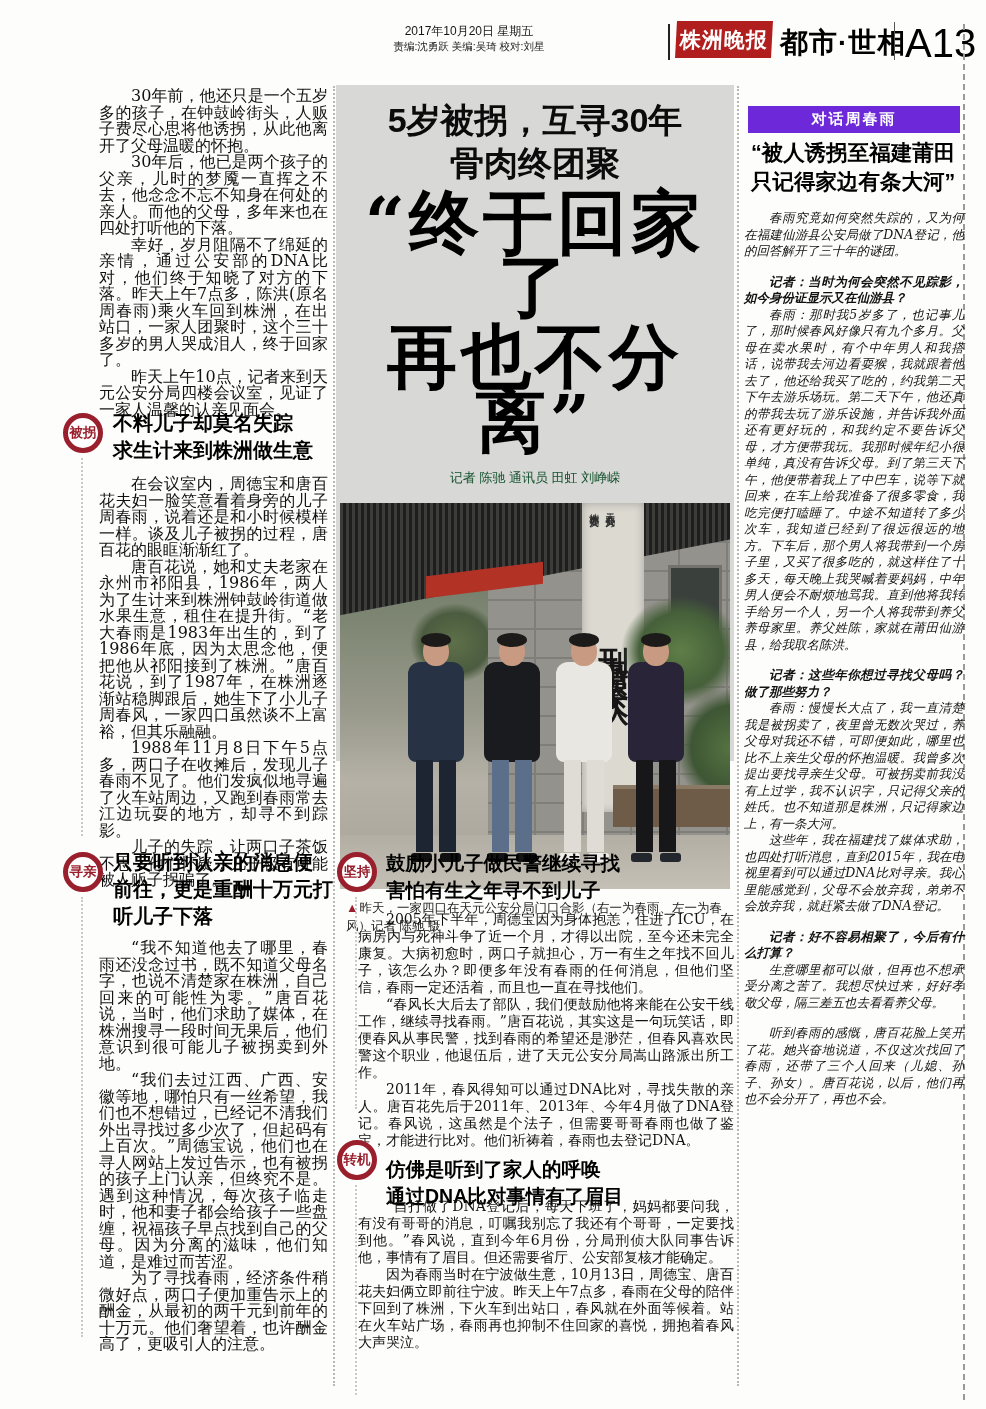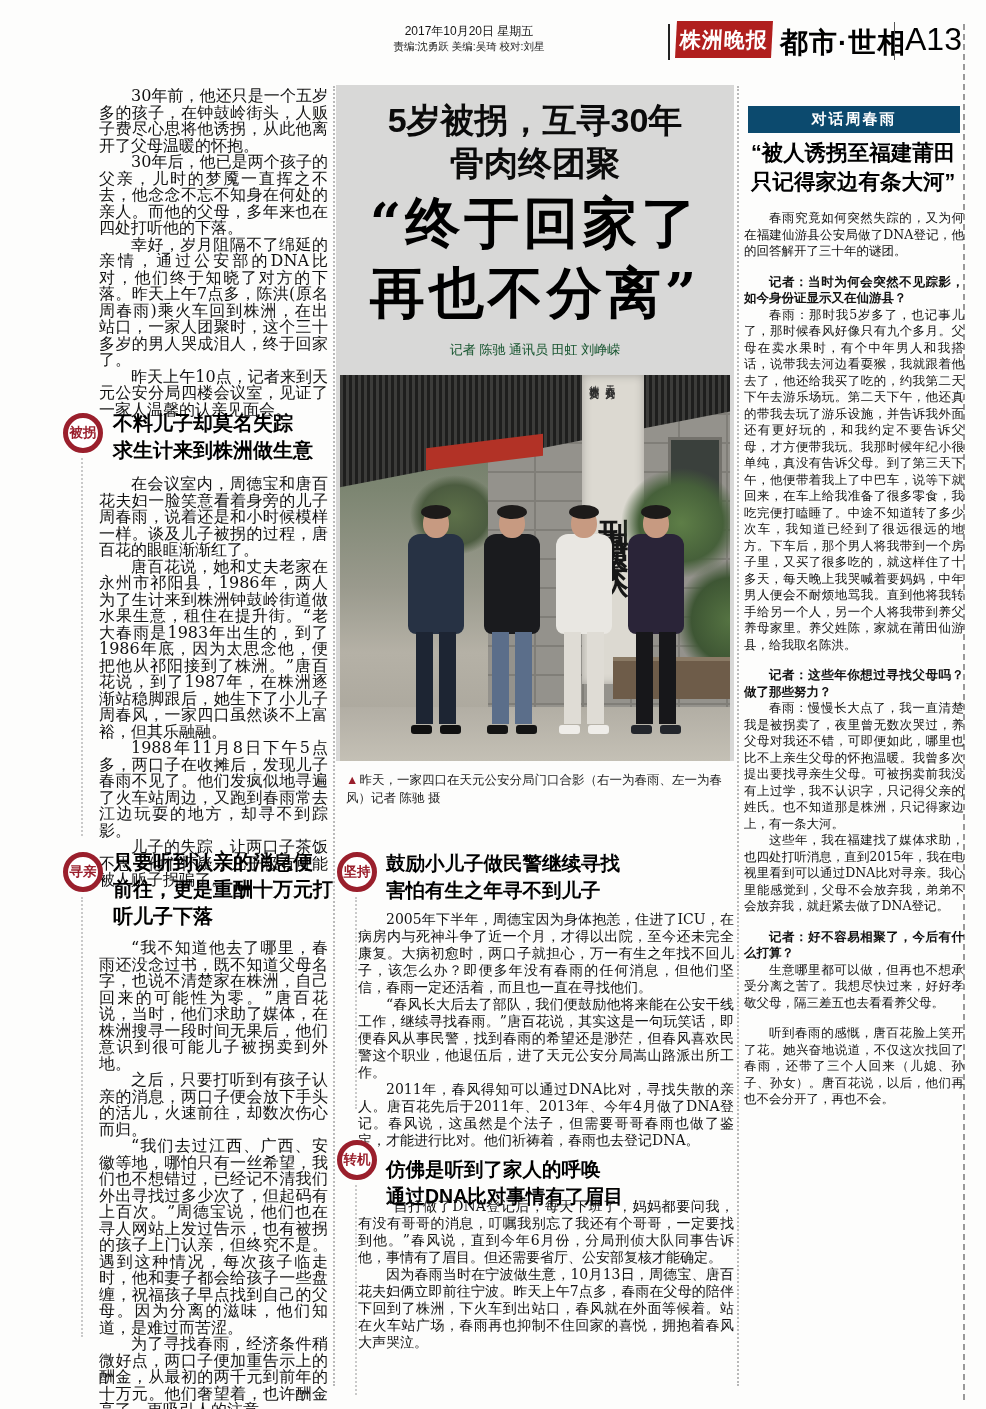--- a/index.html
+++ b/index.html
@@ -13,21 +13,21 @@
   .hdr-credits{font-size:10.5px;margin-top:2px;color:#222;}
   .hdr-vline1{position:absolute;left:668px;top:24px;width:2px;height:36px;background:#222;}
   .hdr-logo{position:absolute;left:676px;top:21px;width:96px;height:37px;background:#b01f1e;
             color:#fff;display:flex;align-items:center;justify-content:center;
             font-family:"DejaVu Serif",serif;font-weight:bold;font-size:21px;letter-spacing:1px;
             transform:skewX(-3deg);}
   .hdr-section{position:absolute;left:780px;top:24px;font-family:"Liberation Sans",sans-serif;
                font-weight:bold;font-size:28px;letter-spacing:1px;color:#000;}
   .hdr-vline2{position:absolute;left:894px;top:22px;width:1px;height:38px;background:#555;}
   .hdr-page{position:absolute;left:905px;top:21px;font-family:"Liberation Sans",sans-serif;
-            font-size:32px;color:#000;}
+            font-size:40px;color:#000;}
 
   
   .vsep{position:absolute;width:0;border-left:2px dotted #b8b8b8;}
   .vsep.s1{left:333px;top:86px;height:1300px;}
   .vsep.s2{left:737px;top:86px;height:1300px;}
   .vsep.s3{left:963px;top:24px;height:1376px;border-left:2px dashed #9a9a9a;}
 
   
   .body-col p{margin:0;text-indent:2em;text-align:justify;}
   .left-body{font-size:16px;line-height:16.5px;}
@@ -44,21 +44,21 @@
          font-family:"DejaVu Serif",serif;z-index:2;}
   .dotline{position:absolute;width:0;border-left:2px dotted #c9c9c9;}
 
   
   .panel{position:absolute;left:336px;top:85px;width:398px;height:676px;background:#d8d8d7;}
   .hl1{margin:14px 6px 0;text-align:center;font-family:"Liberation Sans",sans-serif;
        font-weight:bold;font-size:34px;line-height:42px;color:#0b0b0b;}
   .hl2{margin:0 6px;text-align:center;font-family:"Liberation Sans",sans-serif;
        font-weight:bold;font-size:34px;line-height:44px;color:#0b0b0b;}
   .quote{margin:6px 0 0;text-align:center;font-family:"DejaVu Serif",serif;font-weight:bold;
-         font-size:55px;line-height:64px;letter-spacing:4px;color:#000;}
+         font-size:70px;line-height:64px;letter-spacing:4px;color:#000;}
   .byline{margin:16px 0 16px;text-align:center;font-family:"Liberation Sans",sans-serif;
           font-size:13px;color:#14532d;}
 
   
   .photo{position:relative;width:390px;height:386px;margin:13px auto 0;overflow:hidden;background:#8f8d87;}
   .ph-left{position:absolute;left:0;top:0;width:40%;height:100%;
            background:linear-gradient(180deg,#66725f 0%,#7d8672 30%,#9a9a8d 55%,#b5b1a6 72%,#a6a298 100%);}
   .ph-tree{position:absolute;left:18%;top:26%;width:90px;height:80px;border-radius:50%;
            background:radial-gradient(closest-side,#5d7049,#4c5c40 75%,transparent);}
   .ph-wall{position:absolute;left:38%;top:0;width:62%;height:100%;background-color:#94928c;
@@ -95,28 +95,28 @@
   .p1{left:66px;} .p1 .torso{background:#273244;} .p1 .legs i{background:#1d2533;} .p1 .feet i{background:#101010;}
   .p2{left:142px;} .p2 .torso{background:#1a1b1e;} .p2 .legs i{background:#5b6e8a;} .p2 .feet i{background:#141414;}
   .p3{left:214px;} .p3 .torso{background:#e9e7e2;} .p3 .legs i{background:#dfdcd5;} .p3 .feet i{background:#efede9;}
   .p4{left:286px;} .p4 .torso{background:#2a2438;} .p4 .legs i{background:#17171a;} .p4 .feet i{background:#23262c;}
 
   .caption{padding:10px 10px 0;font-family:"Liberation Sans",sans-serif;font-size:12.5px;
            line-height:18px;color:#1d1d1d;text-align:left;}
   .caption .tri{color:#9a1f2c;margin-right:1px;}
 
   
-  .dlg-bar{position:absolute;left:748px;top:106px;width:212px;height:27px;background:#0c4a6e;
+  .dlg-bar{position:absolute;left:748px;top:106px;width:212px;height:27px;background:#6d28d9;
            color:#fff;display:flex;align-items:center;justify-content:center;
            font-family:"Liberation Sans",sans-serif;font-weight:bold;font-size:15px;letter-spacing:2px;}
   .dlg-head{position:absolute;left:741px;top:139px;width:224px;text-align:center;}
   .dlg-head p{margin:0;font-family:"Liberation Sans",sans-serif;font-weight:bold;
               font-size:21.5px;line-height:29px;color:#000;}
   .dlg-body{position:absolute;left:744px;top:210px;width:220px;font-size:12.5px;line-height:16.5px;}
-  .dlg-body p{margin:0;text-indent:2em;text-align:justify;}
+  .dlg-body p{margin:0;text-indent:2em;text-align:justify;font-style:italic;}
   .dlg-body p.q{font-weight:bold;margin-top:14px;}
   .dlg-body p.gap{margin-top:14px;}
 </style>
 </head>
 <body>
 
 <div class="page" data-name="newspaper-page">
 
   <div class="hdr-date" data-name="masthead-dateline">
     <div data-name="issue-date">2017年10月20日 星期五</div>
@@ -154,21 +154,20 @@
 
   <div class="badge" style="left:63px;top:852px;" data-name="section-badge-xunqin">寻亲</div>
   <div class="dotline" style="left:81px;top:897px;height:440px;" data-name="section-dotline"></div>
   <div class="sec-head left-head" style="position:absolute;left:113px;top:849px;width:220px;" data-name="section-heading-xunqin">
       <p data-name="paragraph">只要听到认亲的消息便</p>
       <p data-name="paragraph">前往，更是重酬十万元打</p>
       <p data-name="paragraph">听儿子下落</p>
     </div>
   <div class="body-col left-body" style="position:absolute;left:99px;top:940px;width:229px;" data-name="section-body-xunqin">
       <p data-name="paragraph">“我不知道他去了哪里，春雨还没念过书，既不知道父母名字，也说不清楚家在株洲，自己回来的可能性为零。”唐百花说，当时，他们求助了媒体，在株洲搜寻一段时间无果后，他们意识到很可能儿子被拐卖到外地。</p>
-      <p data-name="paragraph">之后，只要打听到有孩子认亲的消息，两口子便会放下手头的活儿，火速前往，却数次伤心而归。</p>
       <p data-name="paragraph">“我们去过江西、广西、安徽等地，哪怕只有一丝希望，我们也不想错过，已经记不清我们外出寻找过多少次了，但起码有上百次。”周德宝说，他们也在寻人网站上发过告示，也有被拐的孩子上门认亲，但终究不是。遇到这种情况，每次孩子临走时，他和妻子都会给孩子一些盘缠，祝福孩子早点找到自己的父母。因为分离的滋味，他们知道，是难过而苦涩。</p>
       <p data-name="paragraph">为了寻找春雨，经济条件稍微好点，两口子便加重告示上的酬金，从最初的两千元到前年的十万元。他们奢望着，也许酬金高了，更吸引人的注意。</p>
     </div>
 
   <div class="panel" data-name="lead-story-panel">
     <div class="hl1" data-name="main-headline-line1">5岁被拐，互寻30年</div>
     <div class="hl2" data-name="main-headline-line2">骨肉终团聚</div>
     <div class="quote" data-name="quote-headline-line1">“终于回家了</div>
     <div class="quote" data-name="quote-headline-line2">再也不分离”</div>
     <div class="byline" data-name="byline">记者 陈驰 通讯员 田虹 刘峥嵘</div>

